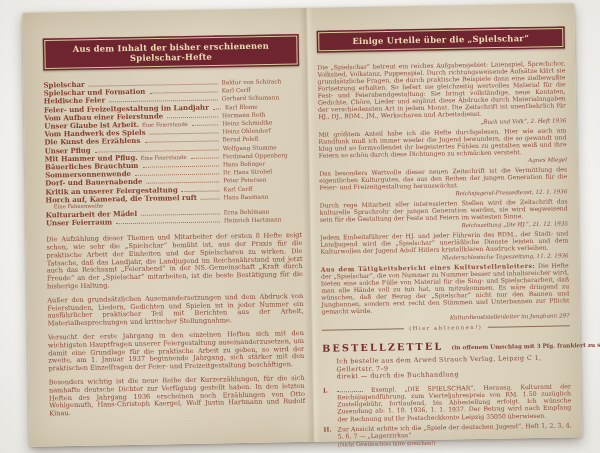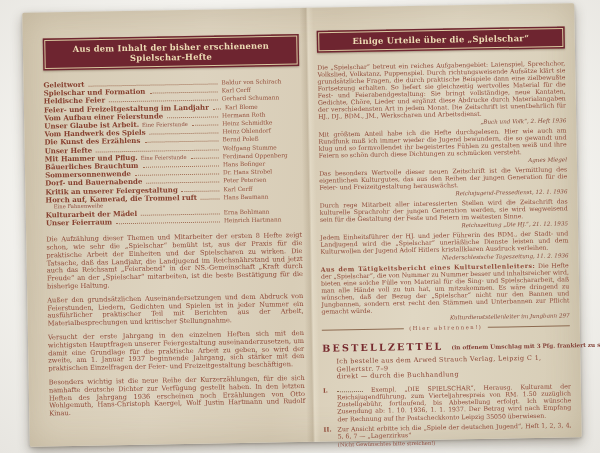--- a/index.html
+++ b/index.html
@@ -60,21 +60,21 @@
 <div class="paper">
   <div class="fold"></div>
 
   <div class="col col-left">
     <div class="banner">
       <span>Aus dem Inhalt der bisher erschienenen Spielschar-Hefte</span>
     </div>
 
     <div class="toc">
       <div class="toc-row">
-          <span class="toc-title">Geleitwort</span>
+          <span class="toc-title">Spielschar</span>
           <span class="toc-dots"></span>
           <span class="toc-author">Baldur von Schirach</span>
         </div>
       <div class="toc-row">
           <span class="toc-title">Spielschar und Formation</span>
           <span class="toc-dots"></span>
           <span class="toc-author">Karl Cerff</span>
         </div>
       <div class="toc-row">
           <span class="toc-title">Heldische Feier</span>
@@ -101,21 +101,21 @@
           <span class="toc-title">Vom Handwerk des Spiels</span>
           <span class="toc-dots"></span>
           <span class="toc-author">Heinz Ohlendorf</span>
         </div>
       <div class="toc-row">
           <span class="toc-title">Die Kunst des Erzählens</span>
           <span class="toc-dots"></span>
           <span class="toc-author">Bernd Poleß</span>
         </div>
       <div class="toc-row">
-          <span class="toc-title">Unser Hefte</span>
+          <span class="toc-title">Unser Pflug</span>
           <span class="toc-dots"></span>
           <span class="toc-author">Wolfgang Stumme</span>
         </div>
       <div class="toc-row">
           <span class="toc-title">Mit Hammer und Pflug.</span>
           <span class="toc-note">Eine Feierstunde</span>
           <span class="toc-dots"></span>
           <span class="toc-author">Ferdinand Oppenberg</span>
         </div>
       <div class="toc-row">

